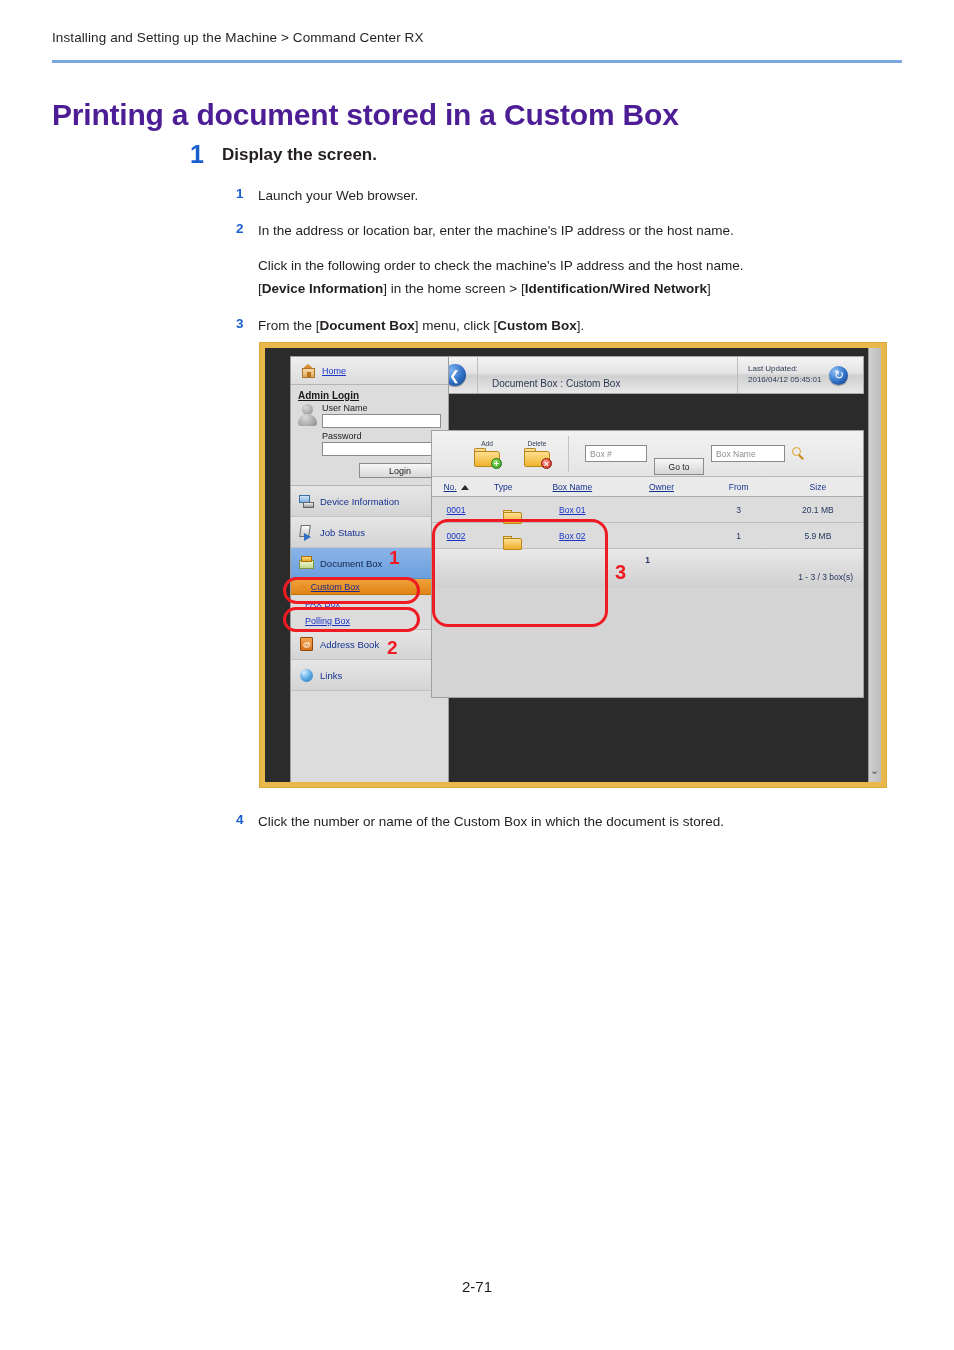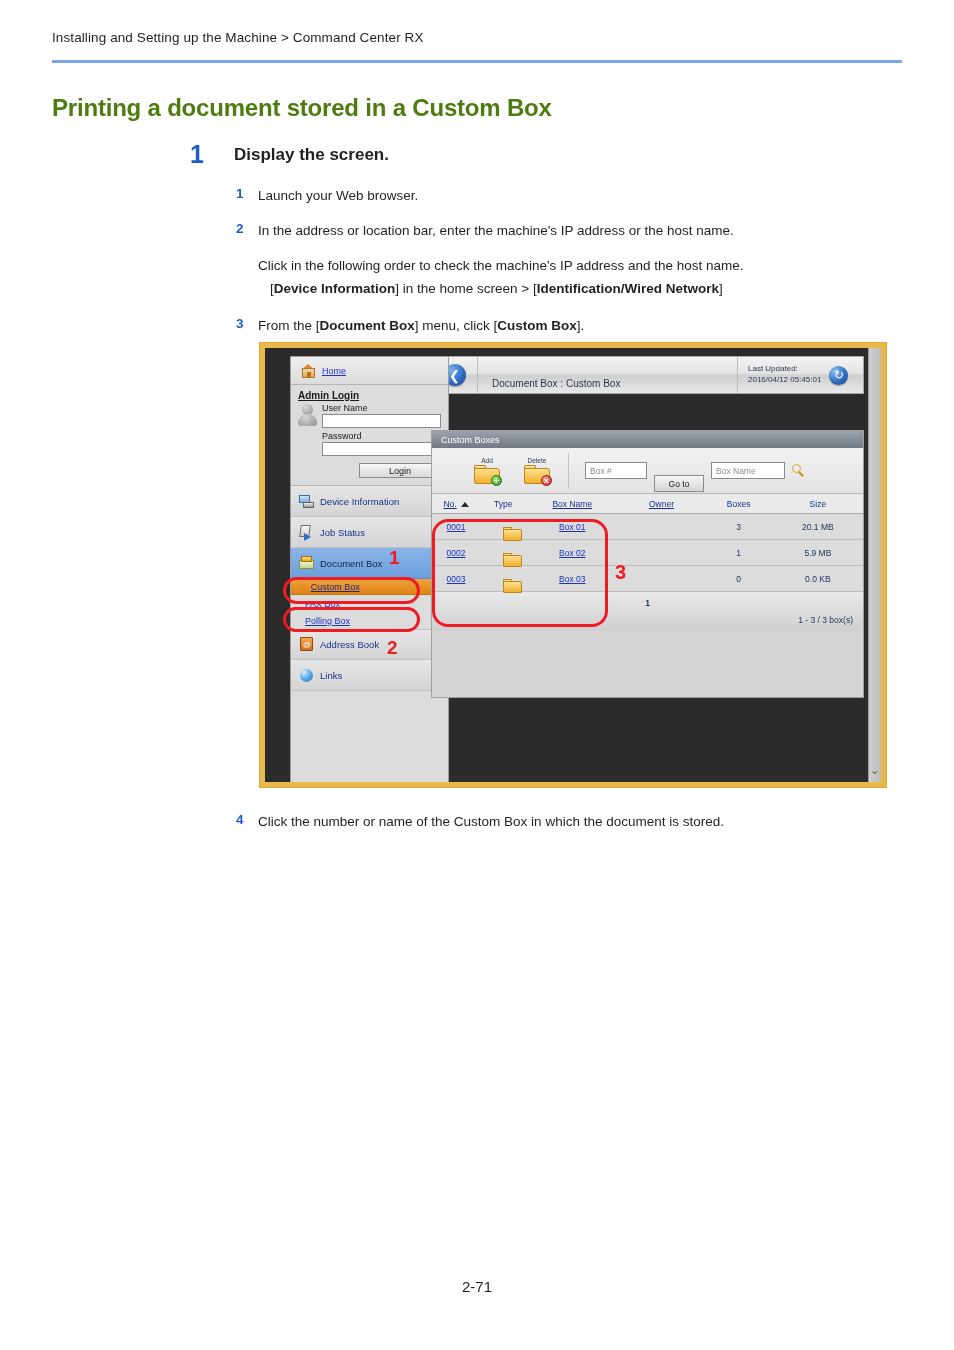--- a/index.html
+++ b/index.html
@@ -13,43 +13,43 @@
     overflow: hidden;
   }
 
   
   .page-header { position:absolute; left:52px; top:30px; width:850px; }
   .breadcrumb { font-size:13.5px; color:#231f20; letter-spacing:0.1px; white-space:nowrap; }
   .header-rule { position:absolute; left:52px; top:60px; width:850px; height:3px; background:#7ba7e0; }
 
   .page-title {
     position:absolute; left:52px; top:78px; width:860px;
-    font-size:24px; font-weight:bold; color:#4d7c0f;
+    font-size:30px; font-weight:bold; color:#4c1d95;
     letter-spacing:-0.2px; white-space:nowrap;
   }
 
   
   .step-num {
     position:absolute; left:190px; top:140px;
     font-size:25px; font-weight:bold; color:#1a5fd0;
   }
   .step-title {
-    position:absolute; left:234px; top:145px;
+    position:absolute; left:222px; top:145px;
     font-size:17px; font-weight:bold; color:#231f20;
   }
 
   .sub { position:absolute; font-size:13.5px; color:#231f20; line-height:1.45; }
   .sub-marker { position:absolute; font-size:13.5px; font-weight:bold; color:#1a5fd0; }
 
   .s1m { left:236px; top:186px; }
   .s1t { left:258px; top:186px; }
   .s2m { left:236px; top:221px; }
   .s2t { left:258px; top:221px; width:620px; }
   .s2t2 { left:258px; top:250px; width:620px;margin-top:6px; }
-  .s2t3 { left:270px; top:279px; width:620px; }
+  .s2t3 { left:258px; top:279px; width:620px; }
   .s3m { left:236px; top:316px; }
   .s3t { left:258px; top:316px; width:620px; }
   .s4m { left:236px; top:812px; }
   .s4t { left:258px; top:812px; width:620px; }
   .sub b { font-weight:bold; }
 
   
   .page-number {
     position:absolute; left:0; top:1278px; width:954px;
     text-align:center; font-size:15px; color:#231f20;
@@ -427,21 +427,20 @@
 
       <div class="nav-item">
         <span class="ic ic-lnk">
             <i></i>
           </span>
         <span class="lbl">Links</span>
       </div>
     </div>
 
     <div class="main">
-      <div class="panel-head">Custom Boxes</div>
 
       <div class="toolbar">
         <div class="tool-grp">
           <div class="tool-btn">
             <div class="tool-lbl">Add</div>
             <div class="folder">
               <b></b>
                 <i></i>
                 <span class="badge add">+</span>
             </div>
@@ -466,49 +465,41 @@
         </div>
       </div>
 
       <table class="tbl">
         <thead>
           <tr>
             <th class="col-no"><u>No.</u><span class="sort-caret"></span></th>
             <th class="col-type">Type</th>
             <th class="col-name"><u>Box Name</u></th>
             <th class="col-owner"><u>Owner</u></th>
-            <th class="col-files">Boxes</th>
+            <th class="col-files">From</th>
             <th class="col-size">Size</th>
           </tr>
         </thead>
         <tbody>
           <tr>
             <td><a>0001</a></td>
             <td><span class="row-folder"><b></b><i></i></span></td>
             <td><a>Box 01</a></td>
             <td></td>
             <td>3</td>
             <td>20.1 MB</td>
           </tr>
           <tr>
             <td><a>0002</a></td>
             <td><span class="row-folder"><b></b><i></i></span></td>
             <td><a>Box 02</a></td>
             <td></td>
             <td>1</td>
             <td>5.9 MB</td>
           </tr>
-          <tr>
-            <td><a>0003</a></td>
-            <td><span class="row-folder"><b></b><i></i></span></td>
-            <td><a>Box 03</a></td>
-            <td></td>
-            <td>0</td>
-            <td>0.0 KB</td>
-          </tr>
         </tbody>
       </table>
 
       <div class="pager">1</div>
       <div class="pager-info">1 - 3 / 3 box(s)</div>
     </div>
 
   </div>
 </div>
 

